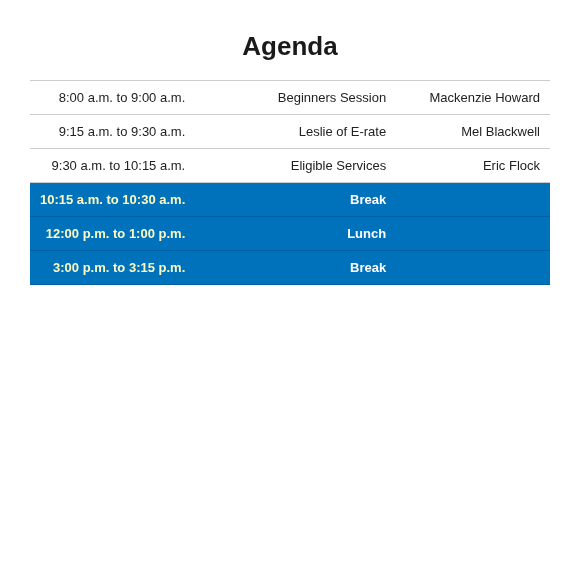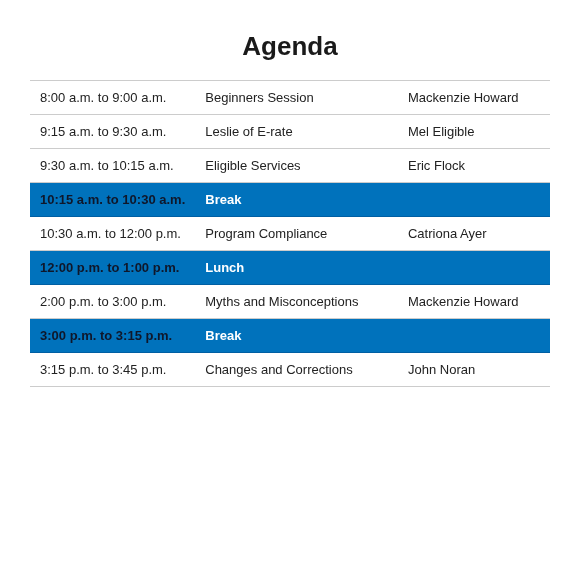--- a/index.html
+++ b/index.html
@@ -42,20 +42,21 @@
       border-bottom: 1px solid #ccc;
     }
 
     tr:first-child {
       border-top: 1px solid #ccc;
     }
 
     td {
       padding: 9px 10px;
       vertical-align: middle;
+      text-align: right;
     }
 
     .time-col {
       width: 155px;
       color: #222;
       white-space: nowrap;
     }
 
     .session-col {
       width: 220px;
@@ -66,70 +67,55 @@
     }
 
     .highlight-row td {
       background-color: #0072bc;
       color: #ffffff;
       font-weight: bold;
       border-bottom: 1px solid #005fa3;
     }
 
     .highlight-row .time-col {
-      color: #0f172a;
+      color: #fef9c3;
     }
   </style>
 </head>
 <body>
 
 <div class="page">
   <div class="title">Agenda</div>
   <table>
     <tbody id="table-body">
     <tr>
           <td class="time-col">8:00 a.m. to 9:00 a.m.</td>
           <td class="session-col">Beginners Session</td>
           <td class="speaker-col">Mackenzie Howard</td>
         </tr>
         <tr>
           <td class="time-col">9:15 a.m. to 9:30 a.m.</td>
           <td class="session-col">Leslie of E-rate</td>
-          <td class="speaker-col">Mel Eligible</td>
+          <td class="speaker-col">Mel Blackwell</td>
         </tr>
         <tr>
           <td class="time-col">9:30 a.m. to 10:15 a.m.</td>
           <td class="session-col">Eligible Services</td>
           <td class="speaker-col">Eric Flock</td>
         </tr>
         <tr class="highlight-row">
           <td class="time-col">10:15 a.m. to 10:30 a.m.</td>
           <td class="session-col">Break</td>
           <td class="speaker-col"></td>
         </tr>
-        <tr>
-          <td class="time-col">10:30 a.m. to 12:00 p.m.</td>
-          <td class="session-col">Program Compliance</td>
-          <td class="speaker-col">Catriona Ayer</td>
-        </tr>
         <tr class="highlight-row">
           <td class="time-col">12:00 p.m. to 1:00 p.m.</td>
           <td class="session-col">Lunch</td>
           <td class="speaker-col"></td>
-        </tr>
-        <tr>
-          <td class="time-col">2:00 p.m. to 3:00 p.m.</td>
-          <td class="session-col">Myths and Misconceptions</td>
-          <td class="speaker-col">Mackenzie Howard</td>
         </tr>
         <tr class="highlight-row">
           <td class="time-col">3:00 p.m. to 3:15 p.m.</td>
           <td class="session-col">Break</td>
           <td class="speaker-col"></td>
         </tr>
-        <tr>
-          <td class="time-col">3:15 p.m. to 3:45 p.m.</td>
-          <td class="session-col">Changes and Corrections</td>
-          <td class="speaker-col">John Noran</td>
-        </tr>
       </tbody>
   </table>
 </div>
 
 </body></html>

